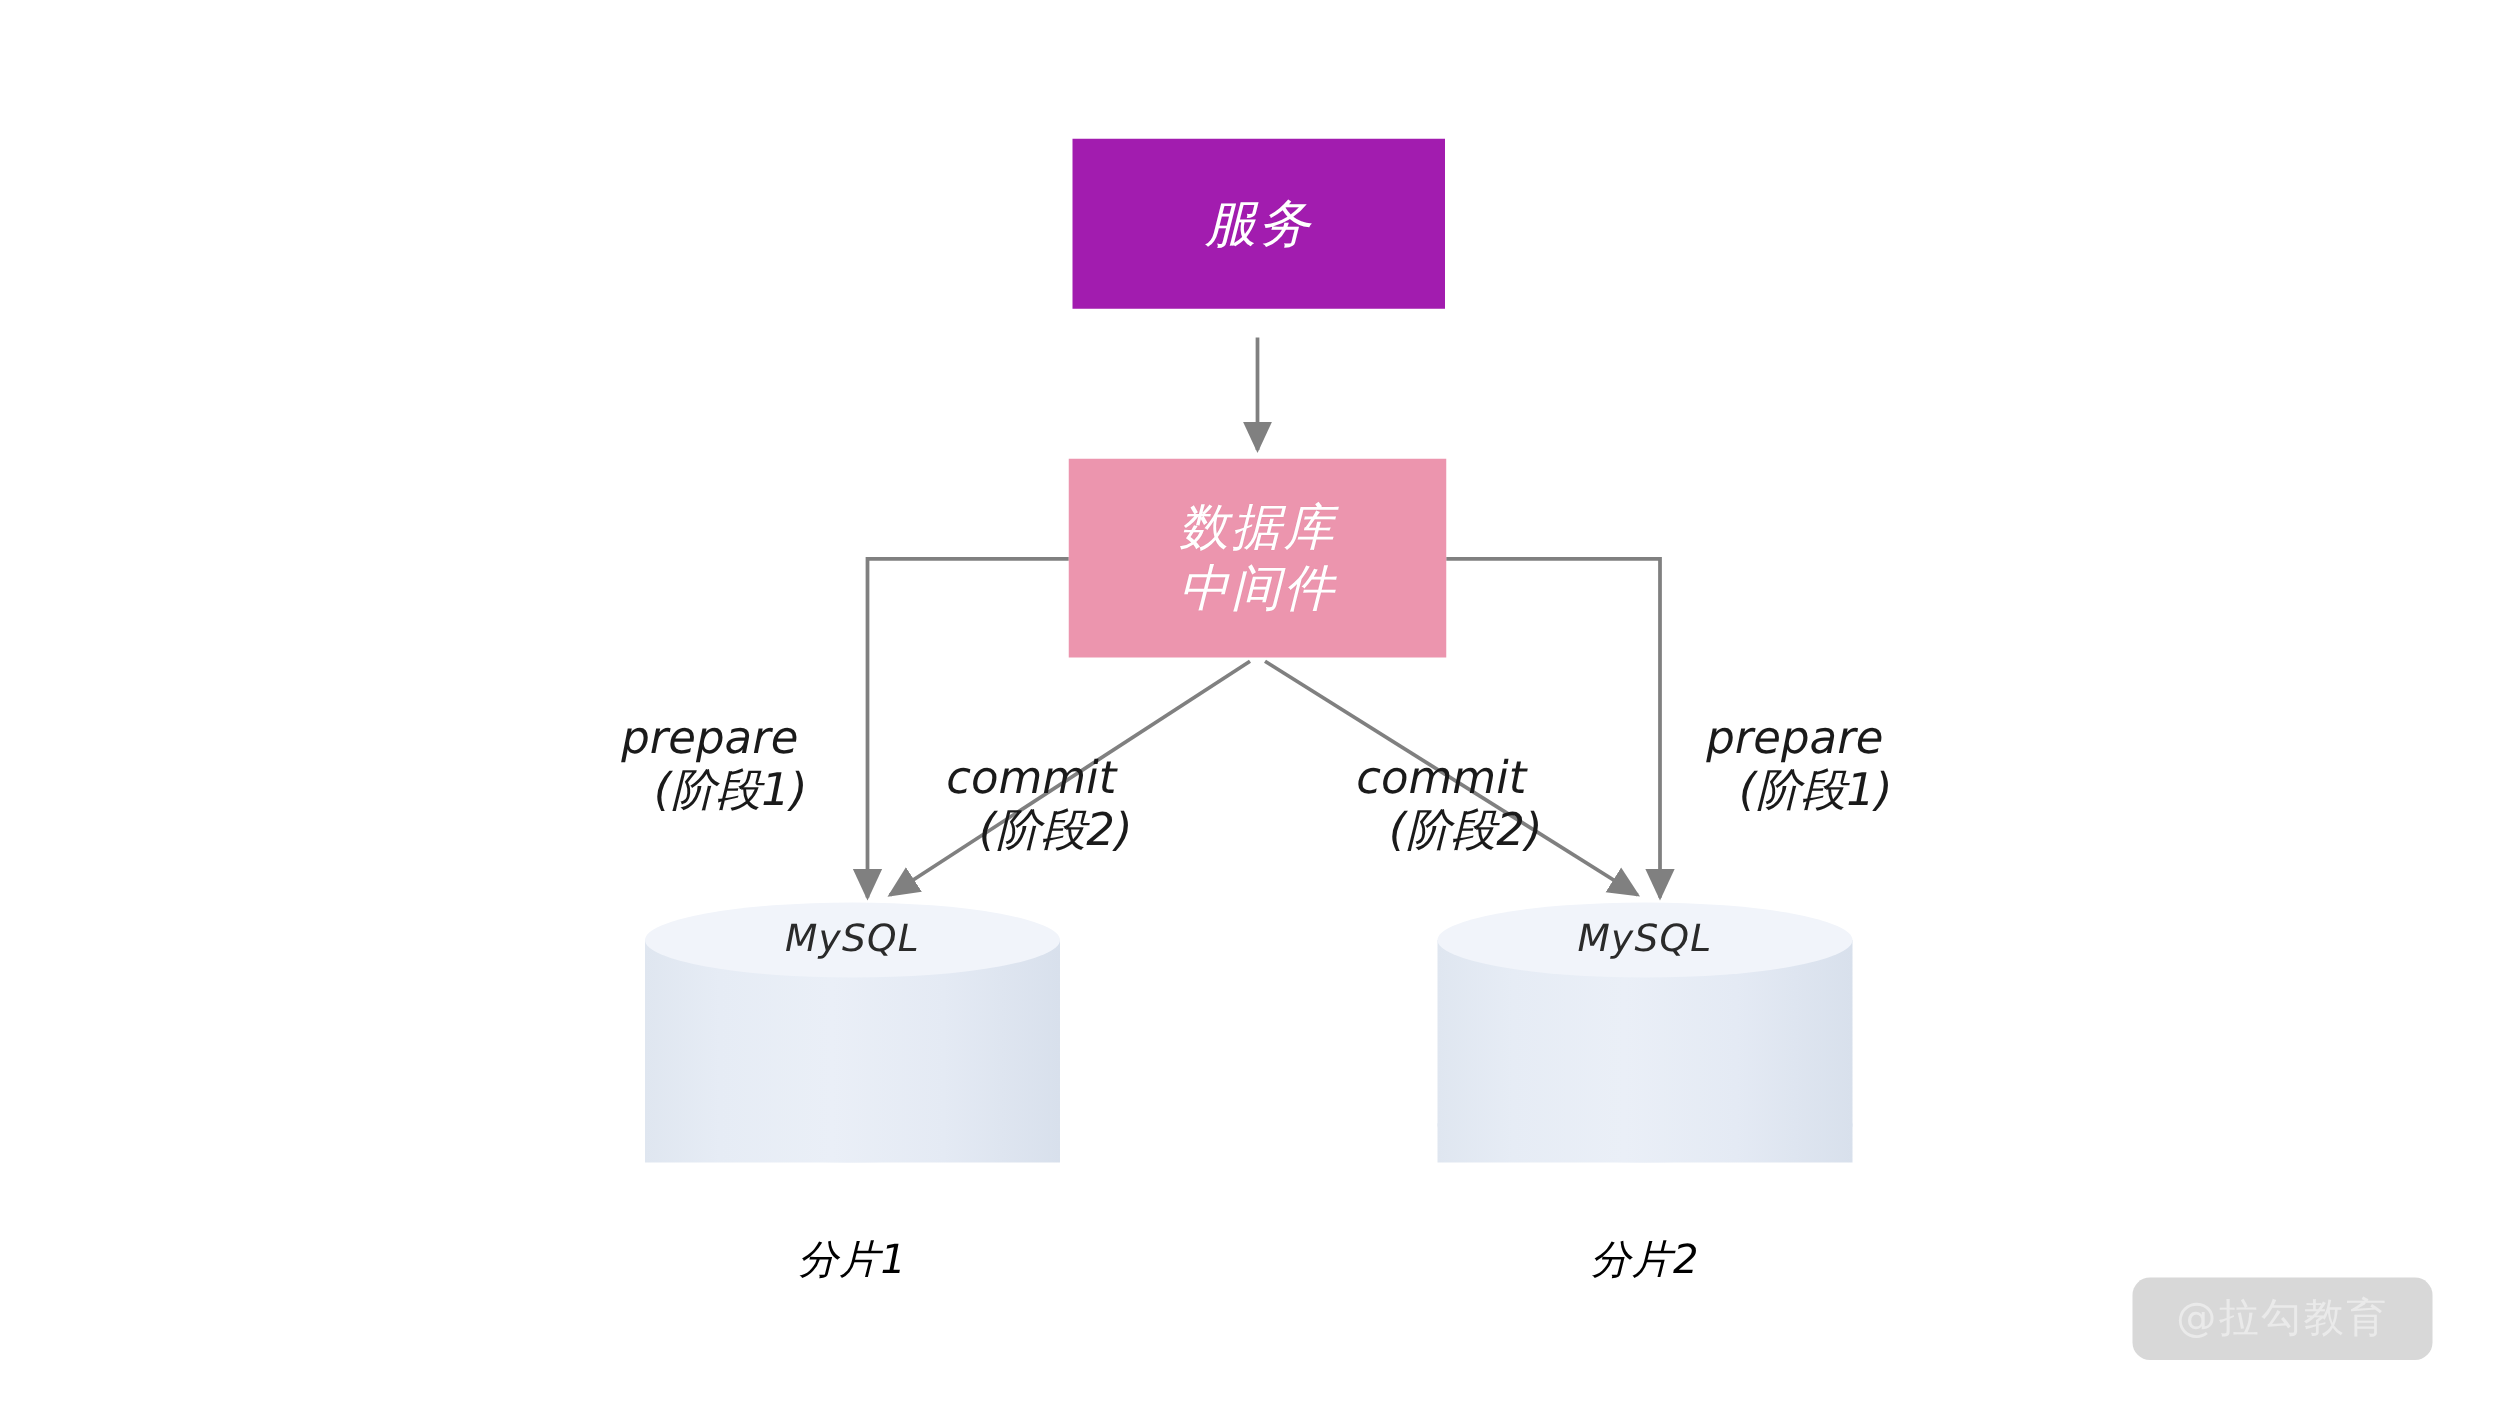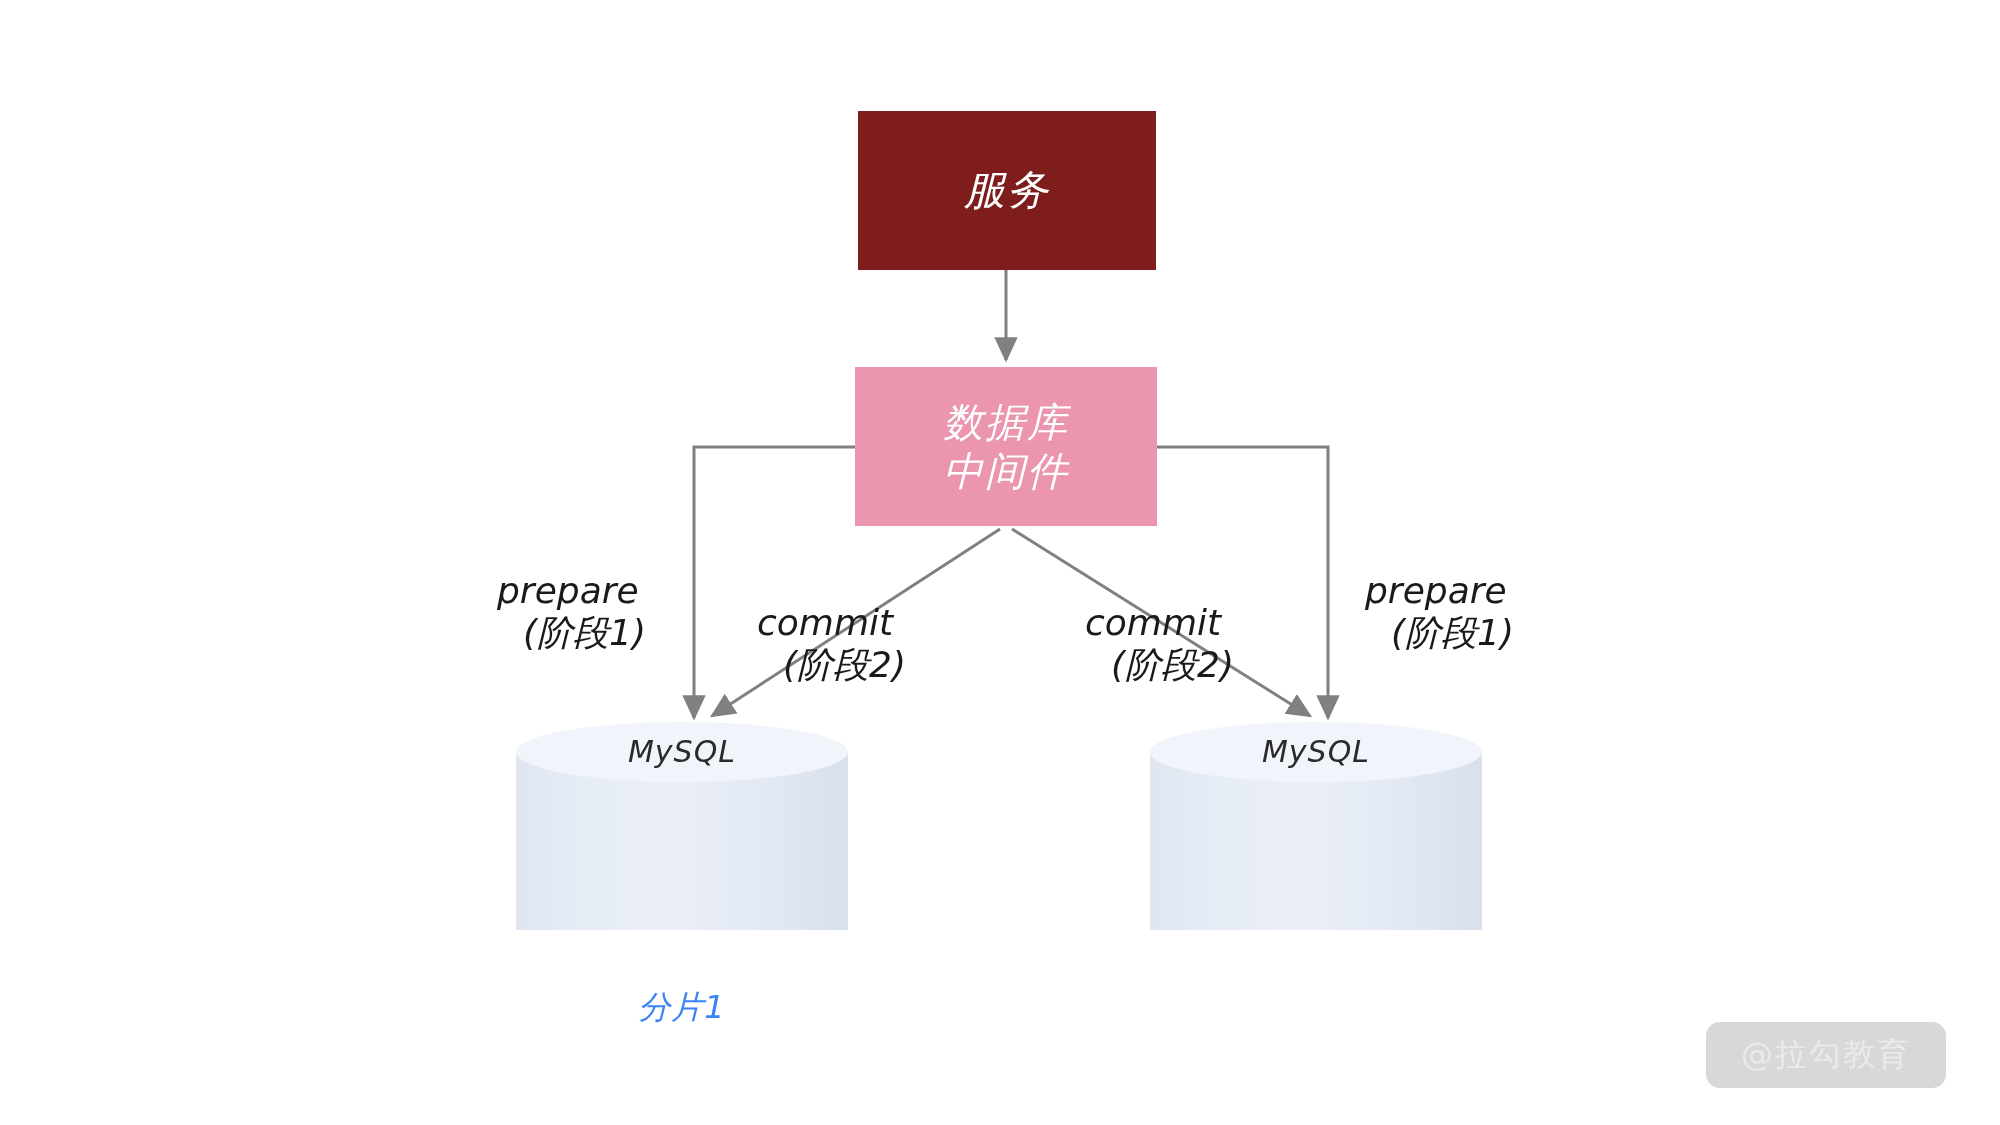--- a/index.html
+++ b/index.html
@@ -35,22 +35,22 @@
     font-style: italic;
     font-weight: 300;
     letter-spacing: 2px;
     line-height: 1.22;
     text-shadow: 0 0 1px rgba(0,0,0,0.08);
   }
   #service-node {
     left: 858px;
     top: 111px;
     width: 298px;
-    height: 159px;
-    background: #7f1d1d;
+    height: 136px;
+    background: #a21caf;
     font-size: 41px;
   }
   #middleware-node {
     left: 855px;
     top: 367px;
     width: 302px;
     height: 159px;
     background: #ec95ae;
     font-size: 40px;
   }
@@ -120,21 +120,21 @@
     font-style: italic;
     color: #2a2a2a;
     letter-spacing: 1px;
   }
   .shard-label {
     position: absolute;
     width: 332px;
     text-align: center;
     font-size: 32px;
     font-style: italic;
-    color: #3b82f6;
+    color: #000000;
     letter-spacing: 1px;
   }
   #shard-label-left  { left: 516px;  top: 986px; }
   #shard-label-right { left: 1150px; top: 986px; }
 
   #watermark {
     position: absolute;
     left: 1706px;
     top: 1022px;
     width: 240px;
@@ -220,18 +220,19 @@
 
   <div class="shard-label" id="shard-label-left">分片1</div>
 
   <div class="db-cylinder" id="db-right">
     <div class="cyl-bottom"></div>
     <div class="cyl-body"></div>
     <div class="cyl-top"></div>
     <div class="cyl-label">MySQL</div>
   </div>
 
+  <div class="shard-label" id="shard-label-right">分片2</div>
 
   <div id="watermark">
     <span>@拉勾教育</span>
   </div>
 
 </div>
 
 </body></html>

